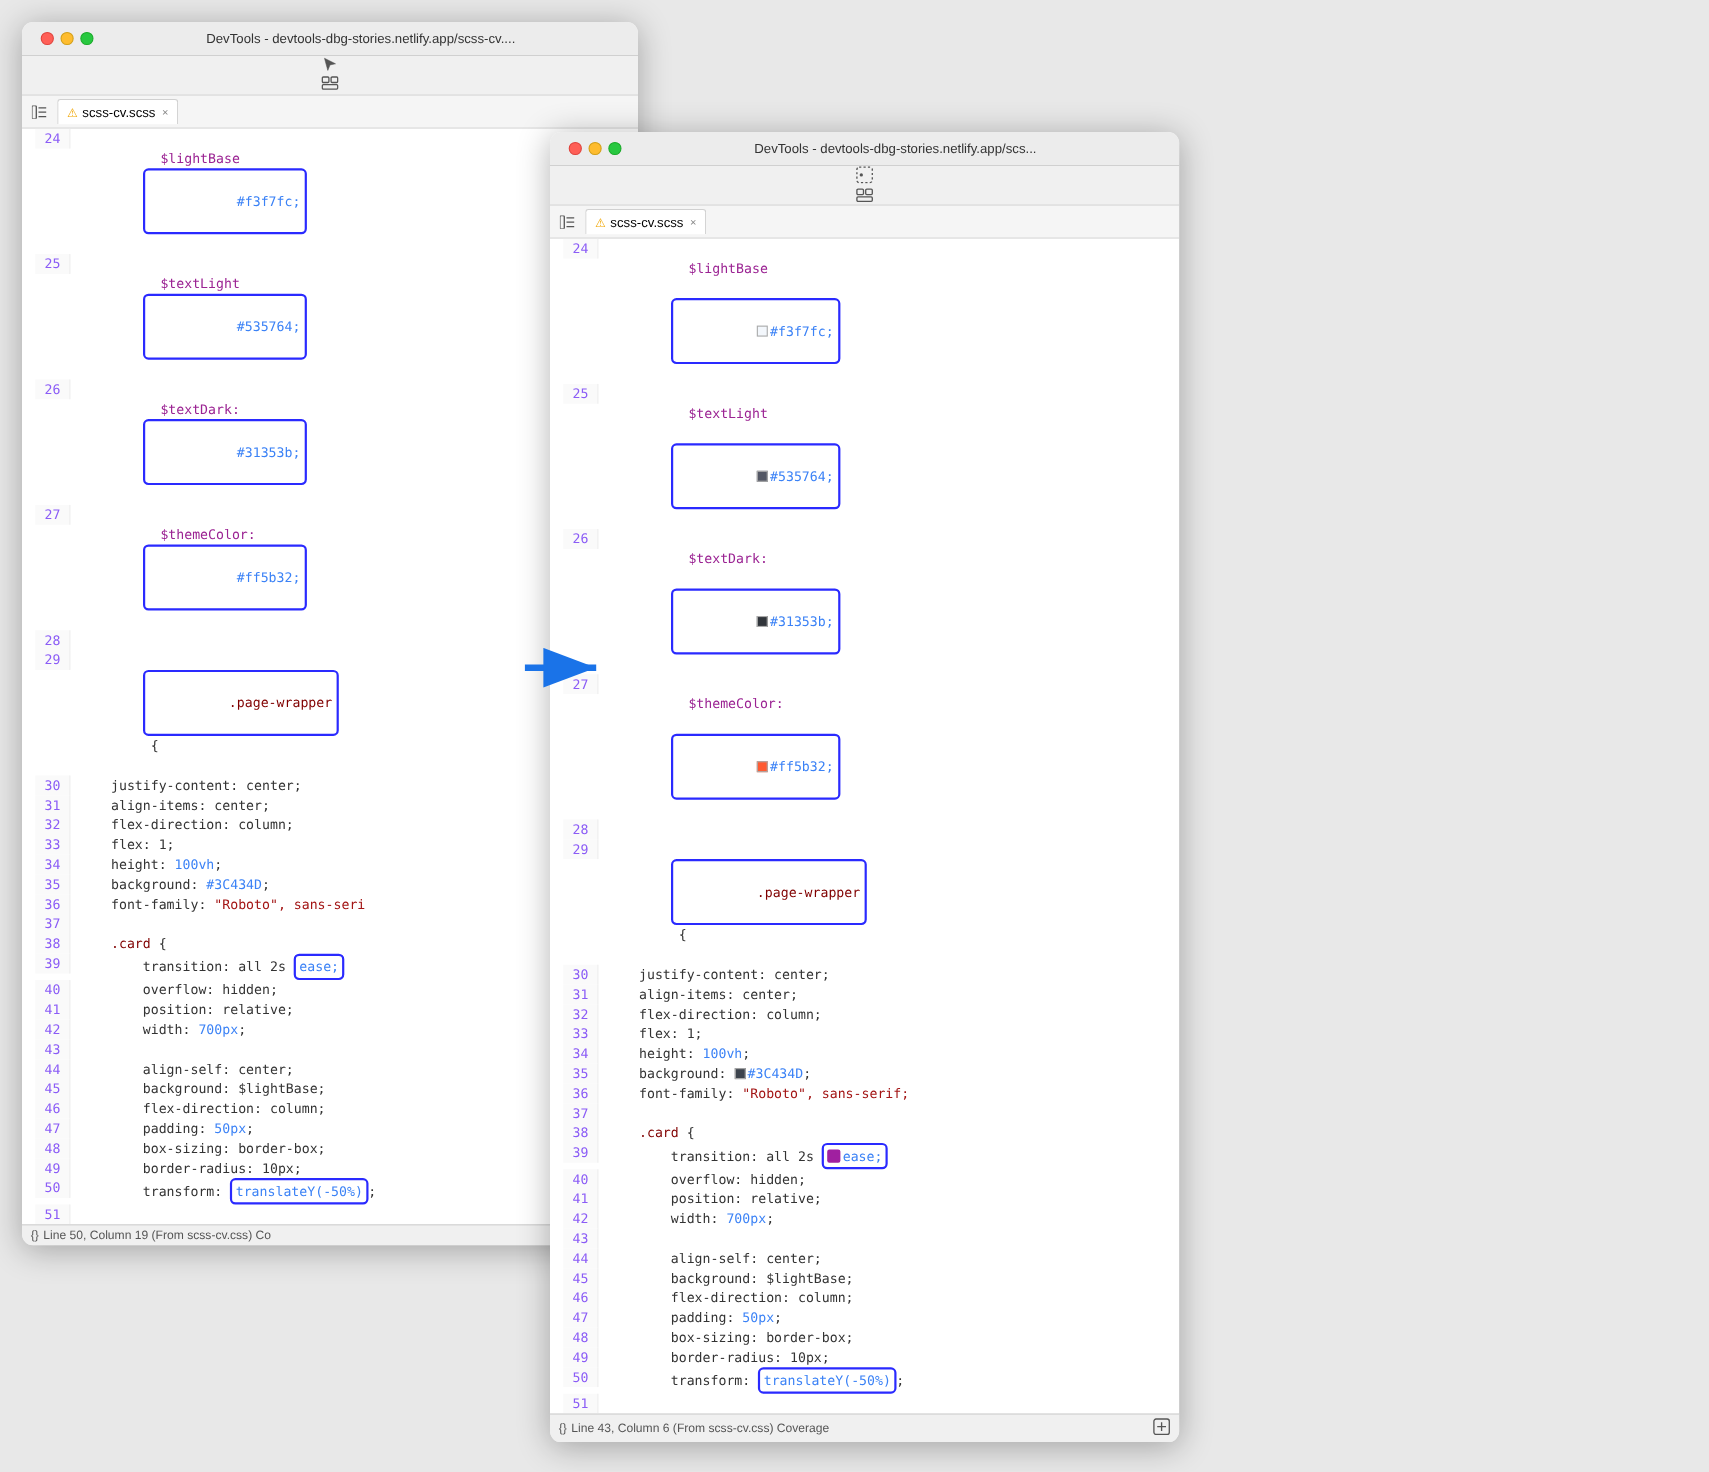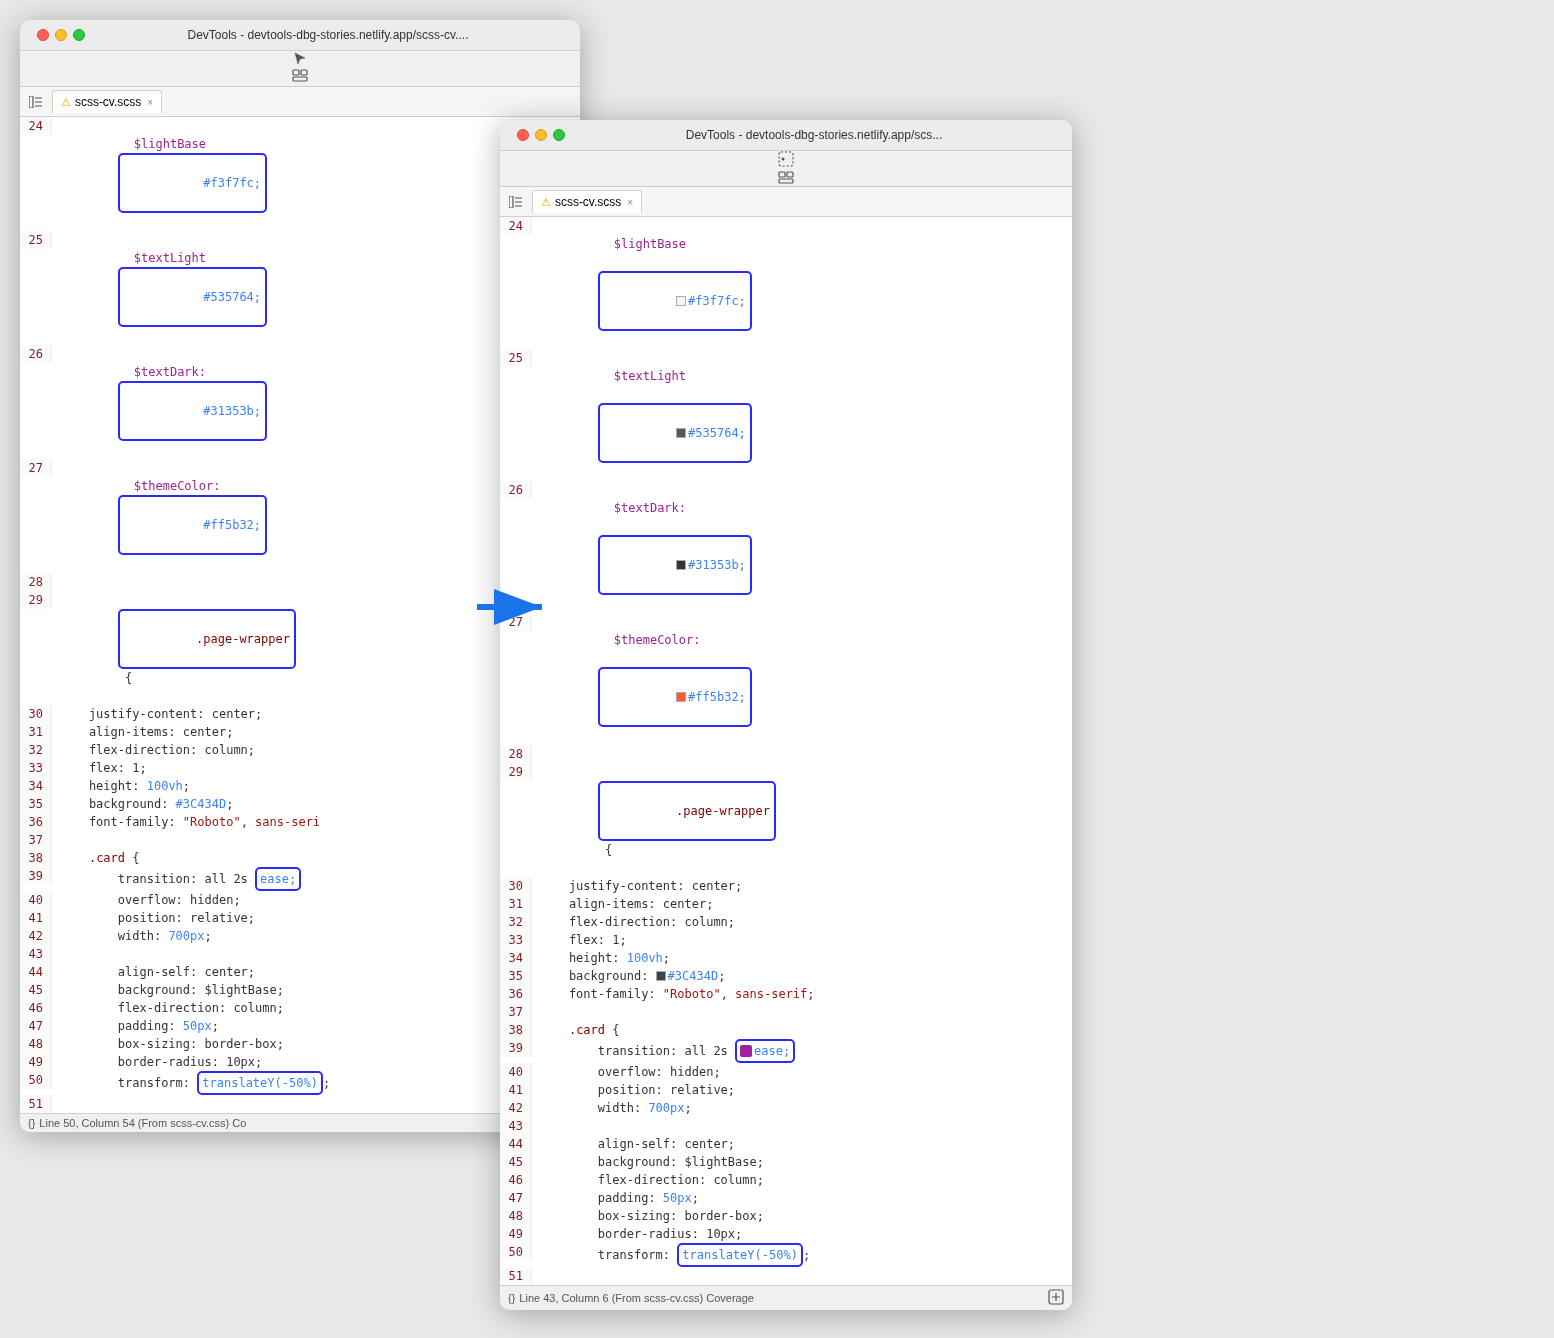--- a/index.html
+++ b/index.html
@@ -168,28 +168,29 @@
       font-size: 12px;
       line-height: 18px;
     }
 
     .code-line {
       display: flex;
       align-items: flex-start;
     }
 
     .line-num {
-      color: #7f1d1d;
+      color: #8b5cf6;
       min-width: 32px;
       text-align: right;
       padding-right: 8px;
       padding-left: 4px;
       user-select: none;
       background: #fafafa;
       border-right: 1px solid #eee;
+      margin-left: 12px;
     }
 
     .line-content {
       padding-left: 8px;
       flex: 1;
       white-space: pre;
       color: #333;
     }
 
     
@@ -436,21 +437,21 @@
     </div>
 
     <div class="code-line">
       <span class="line-num">51</span>
       <span class="line-content"> </span>
     </div>
   </div>
 
   <div class="status-bar">
     <span>{}</span>
-    <span>Line 50, Column 54  (From scss-cv.css) Co</span>
+    <span>Line 50, Column 19  (From scss-cv.css) Co</span>
   </div>
 </div>
 
 <div class="big-arrow" style="position:absolute; top:582px; left:477px; z-index:999;">
   <svg width="80" height="50" viewBox="0 0 80 50">
     <defs>
       <marker id="arrowhead" markerWidth="8" markerHeight="6" refX="8" refY="3" orient="auto">
         <polygon points="0 0, 8 3, 0 6" fill="#1a73e8"></polygon>
       </marker>
     </defs>

